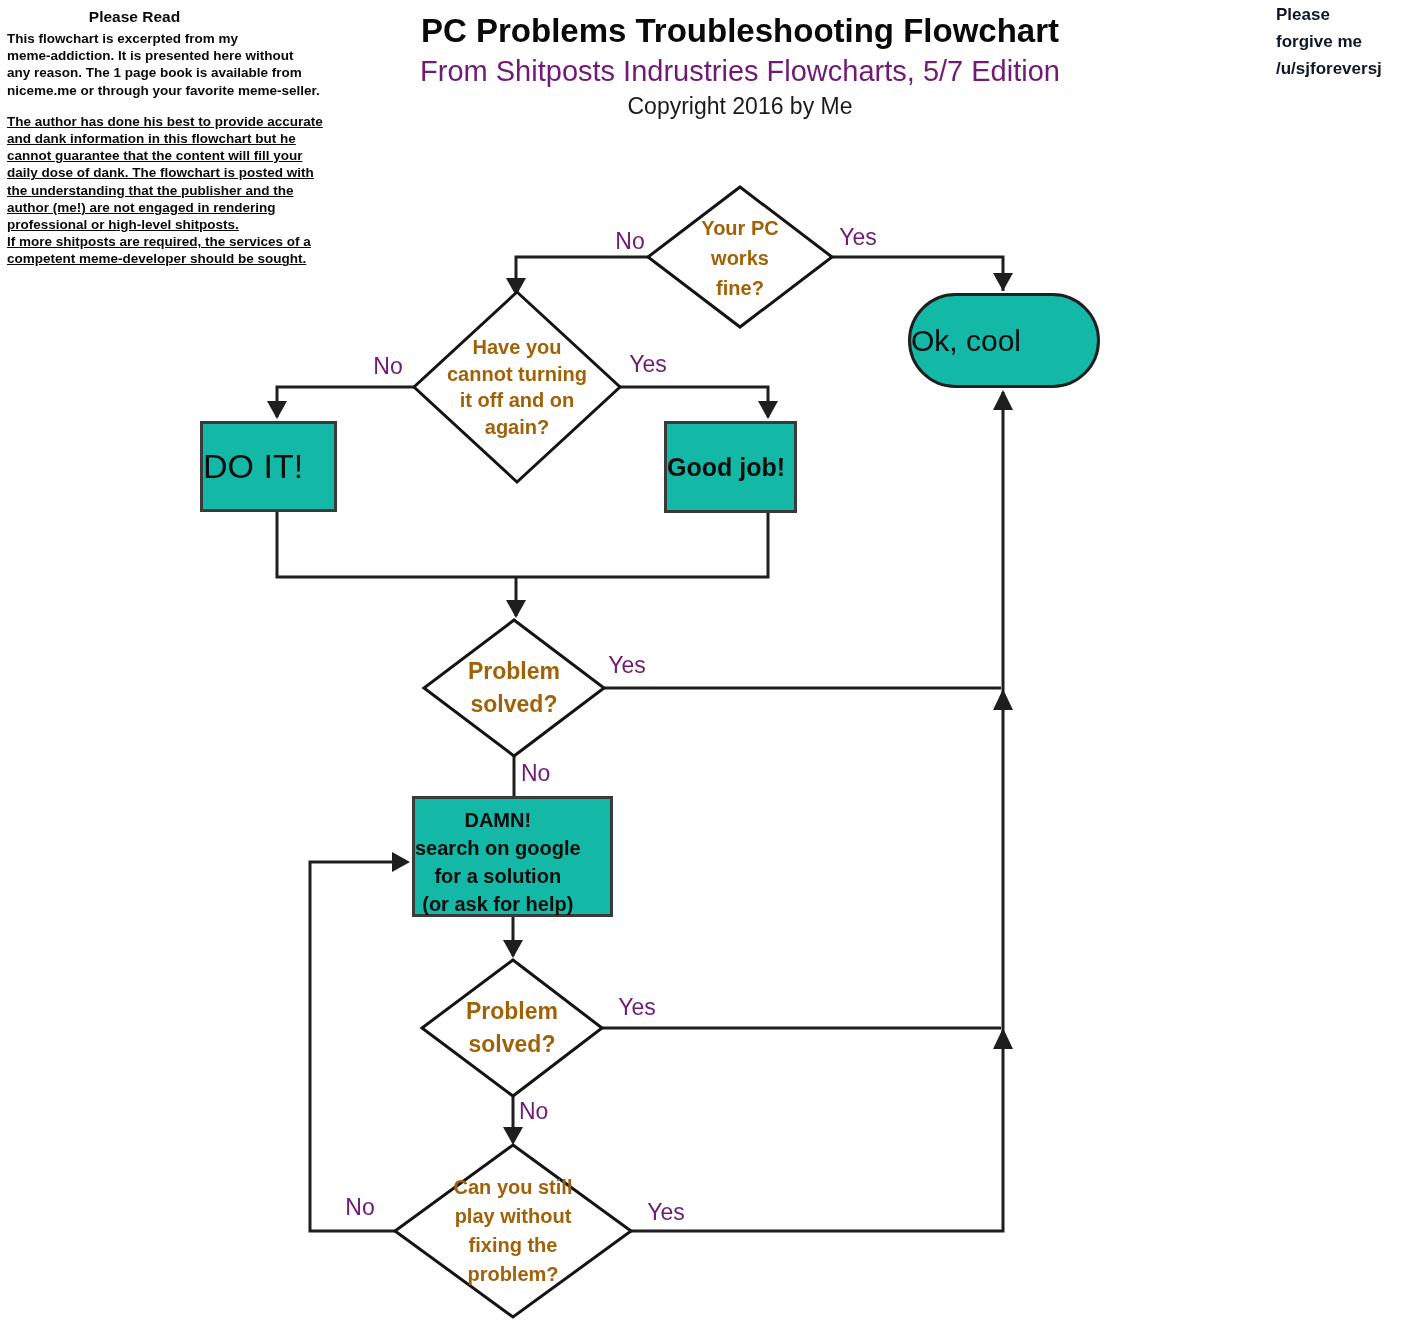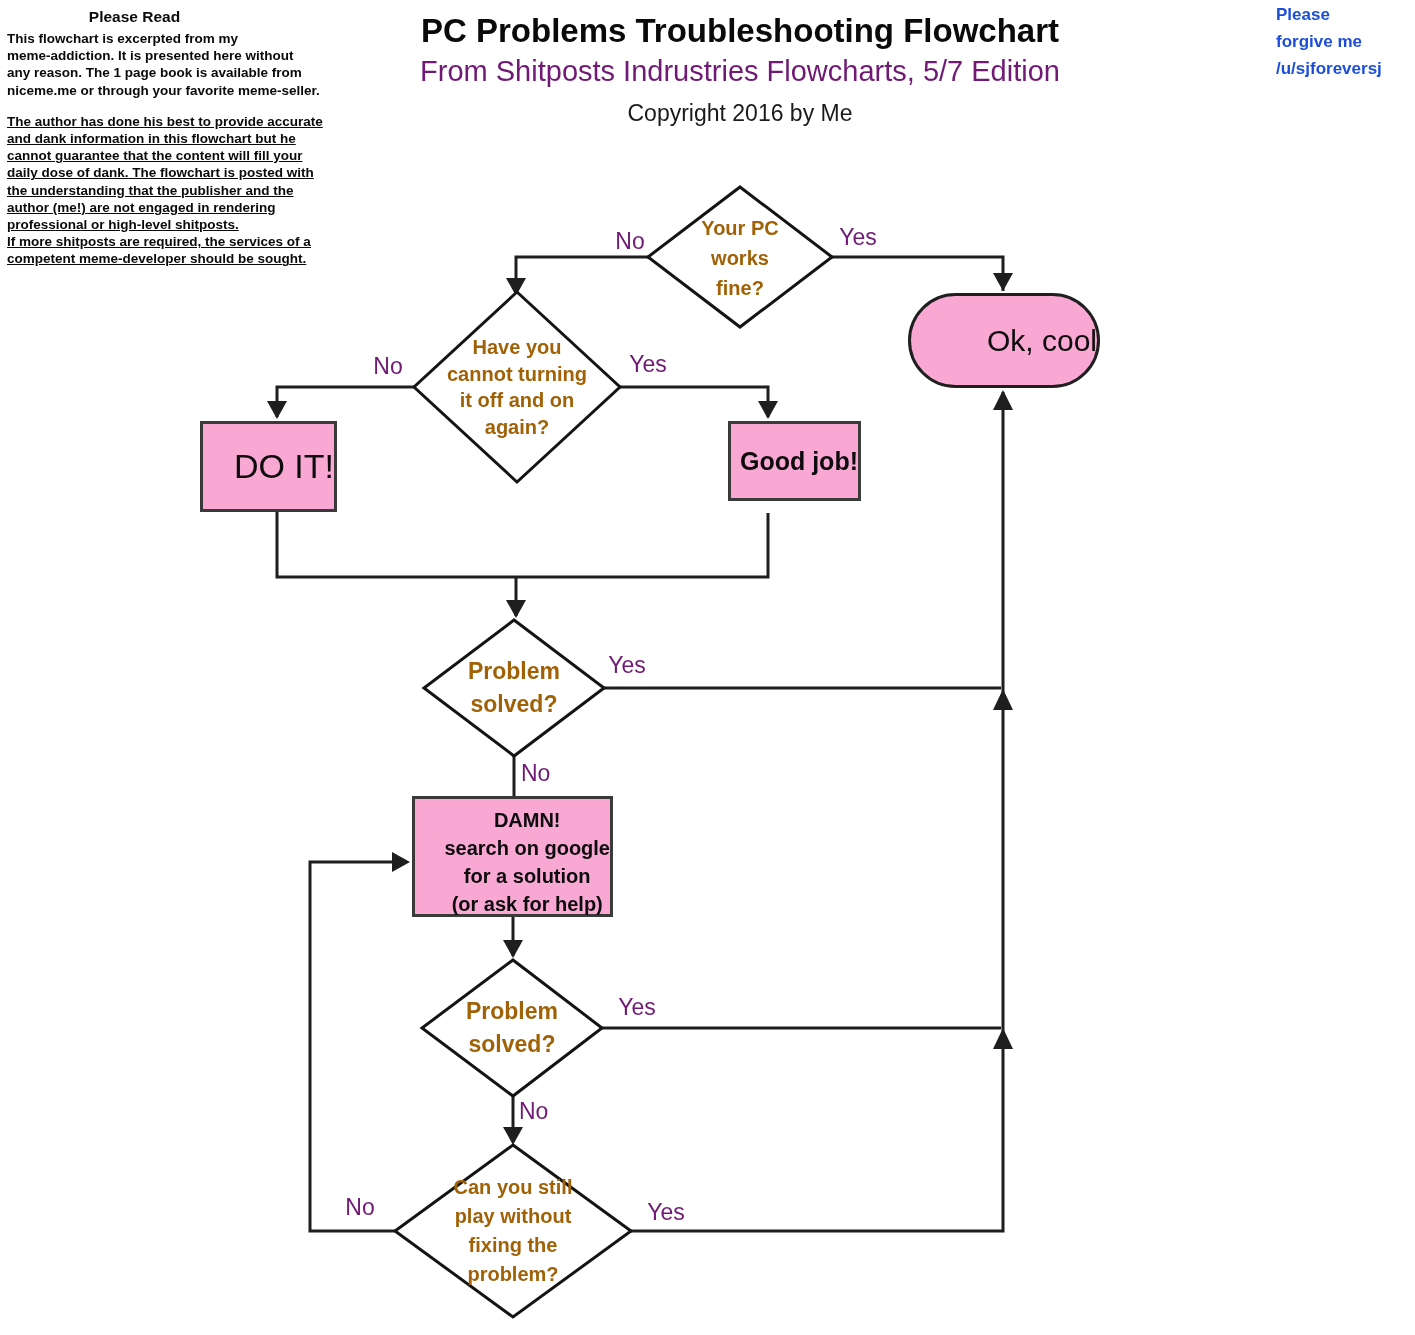--- a/index.html
+++ b/index.html
@@ -2,39 +2,39 @@
 <html><head>
 <meta charset="utf-8">
 <style>
   * { margin:0; padding:0; box-sizing:border-box; }
   html,body { background:#ffffff; }
   body { font-family:"Liberation Sans", sans-serif; color:#111; }
   .canvas { position:relative; width:1415px; height:1335px; background:#fff; overflow:hidden; }
 
   .wires { position:absolute; left:0; top:0; width:1415px; height:1335px; z-index:1; }
 
-  .node { position:absolute; z-index:2; display:flex; align-items:center; justify-content:flex-end;
-          background:#f9a8d4; border:3px solid #3a3a3a; }
+  .node { position:absolute; z-index:2; display:flex; align-items:center; justify-content:flex-start;
+          background:#14b8a6; border:3px solid #3a3a3a; }
   .terminator { border-radius:48px; border-color:#1f1f1f; }
 
   .box-label { font-weight:600; color:#0c0c0c; text-align:center; white-space:pre-line; }
 
   .dtext { position:absolute; z-index:3; text-align:center; white-space:pre-line;
            font-weight:600; color:#a16207; }
 
   .edge-label { position:absolute; z-index:3; font-size:23px; color:#701a75; text-align:center; }
   .edge-label.left { text-align:left; }
 
   .header { position:absolute; left:340px; top:10px; width:800px; text-align:center; z-index:3; }
   .header .title    { font-size:33px; font-weight:700; line-height:42px; color:#0a0a0a; }
   .header .subtitle { font-size:29px; font-weight:400; line-height:38px; color:#701a75; }
-  .header .copyright{ font-size:23px; font-weight:400; line-height:32px; color:#1a1a1a; margin-top:7px; }
+  .header .copyright{ font-size:23px; font-weight:400; line-height:32px; color:#1a1a1a; margin-top:0; }
 
   .apology { position:absolute; left:1276px; top:1px; width:139px; z-index:3;
-             font-size:17px; font-weight:600; line-height:27px; color:#1d4ed8; white-space:pre-line; }
+             font-size:17px; font-weight:600; line-height:27px; color:#0f172a; white-space:pre-line; }
 
   .disclaimer { position:absolute; left:7px; top:8px; width:350px; z-index:3; color:#0a0a0a; }
   .disclaimer .heading { width:255px; text-align:center; font-size:15.5px; font-weight:700; margin-bottom:4px; }
   .disclaimer .para { font-size:13.5px; font-weight:700; line-height:17.2px; white-space:pre-line; }
   .disclaimer .para + .para { margin-top:14px;text-decoration:underline; }
 </style>
 </head>
 <body>
 
 <div class="canvas">
@@ -127,21 +127,21 @@
   </div>
 
   <div class="node terminator" style="left:908px; top:293px; width:192px; height:95px;">
     <div class="box-label" style="font-size:30px; font-weight:400;">Ok, cool</div>
   </div>
 
   <div class="node" style="left:200px; top:421px; width:137px; height:91px;">
     <div class="box-label" style="font-size:34px; font-weight:400;">DO IT!</div>
   </div>
 
-  <div class="node" style="left:728px; top:421px; width:133px; height:80px;">
+  <div class="node" style="left:664px; top:421px; width:133px; height:92px;">
     <div class="box-label" style="font-size:25px;">Good job!</div>
   </div>
 
   <div class="node" style="left:412px; top:796px; width:201px; height:121px;">
     <div class="box-label" style="font-size:20px; line-height:28px;margin-top:10px;">DAMN!
 search on google
 for a solution
 (or ask for help)</div>
   </div>
 

